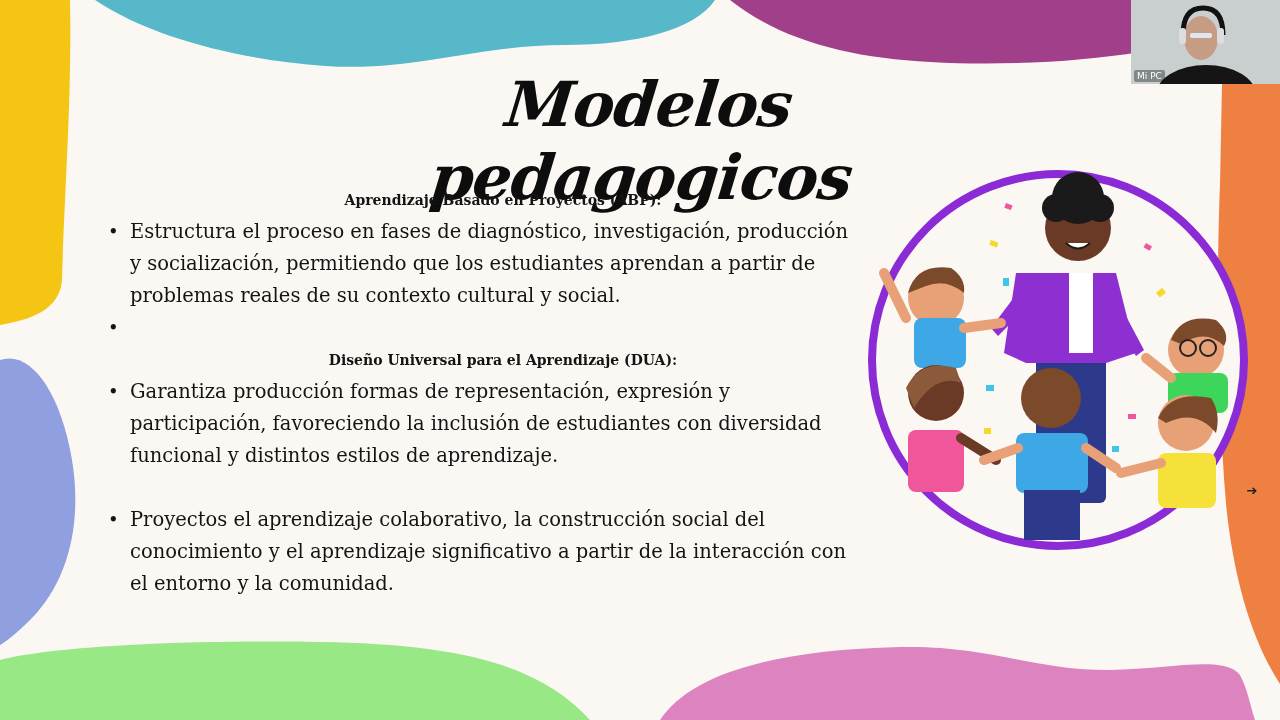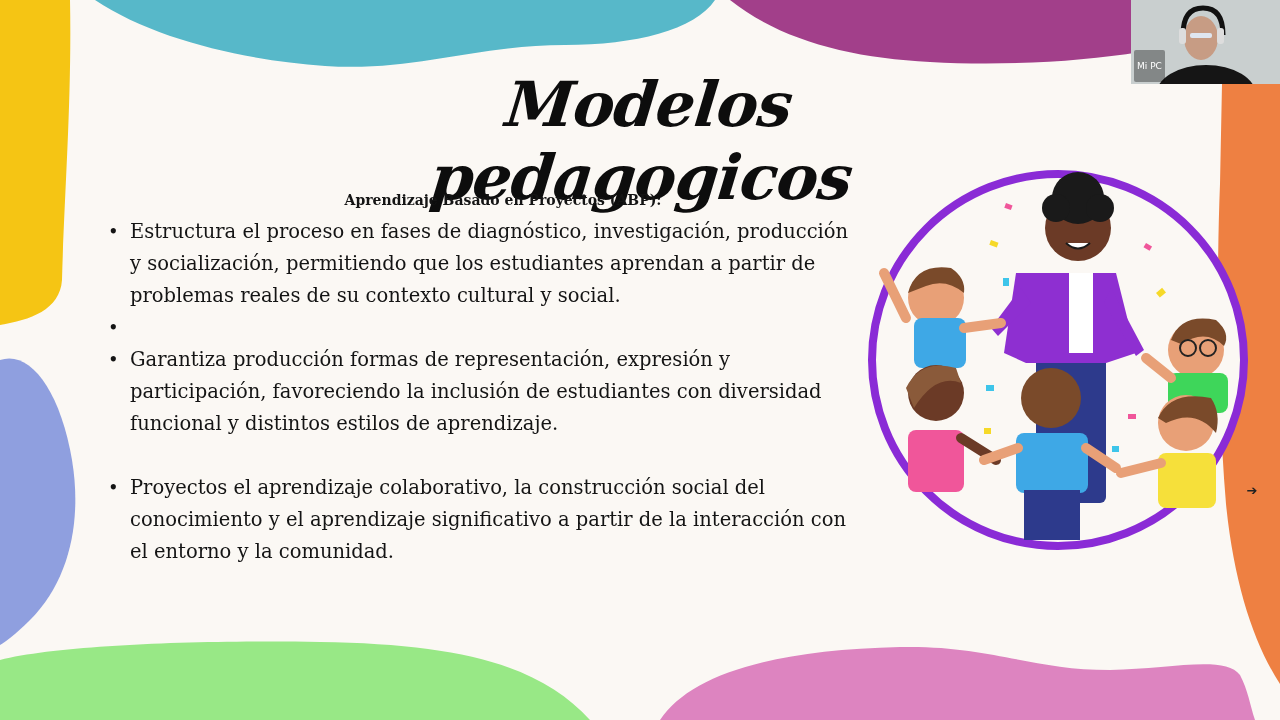--- a/index.html
+++ b/index.html
@@ -31,21 +31,21 @@
   .spacer { height:32px; }
   .illustration {
     position:absolute; left:866px; top:168px; width:384px; height:384px;
   }
   .webcam {
     position:absolute; left:1131px; top:0; width:149px; height:84px;
     background:#c9cfcf; overflow:hidden;
   }
   .webcam-label {
     position:absolute; left:3px; bottom:2px; font-family:"DejaVu Sans", sans-serif;
-    font-size:9px; color:#fff; background:rgba(0,0,0,0.35); padding:11px 3px; border-radius:2px;
+    font-size:9px; color:#fff; background:rgba(0,0,0,0.35); padding:1px 3px; border-radius:2px;
   }
   .next-arrow {
     position:absolute; left:1243px; top:482px; width:18px; height:18px;
     font-family:"DejaVu Sans", sans-serif; font-size:13px; color:#222;
     text-align:center; line-height:18px;
   }
 </style>
 </head>
 <body>
 
@@ -76,20 +76,21 @@
 <div class="content">
   <div class="section-heading">Aprendizaje Basado en Proyectos (ABP):</div>
   <div class="bullet-row">
     <span class="bullet-dot">•</span>
     <span class="bullet-text">Estructura el proceso en fases de diagnóstico, investigación, producción y socialización, permitiendo que los estudiantes aprendan a partir de problemas reales de su contexto cultural y social.</span>
   </div>
   <div class="bullet-row">
     <span class="bullet-dot">•</span>
     <span class="bullet-text"></span>
   </div>
+  <div class="section-heading">Diseño Universal para el Aprendizaje (DUA):</div>
   <div class="bullet-row">
     <span class="bullet-dot">•</span>
     <span class="bullet-text">Garantiza producción formas de representación, expresión y participación, favoreciendo la inclusión de estudiantes con diversidad funcional y distintos estilos de aprendizaje.</span>
   </div>
   <div class="spacer"></div>
   <div class="bullet-row">
     <span class="bullet-dot">•</span>
     <span class="bullet-text">Proyectos el aprendizaje colaborativo, la construcción social del conocimiento y el aprendizaje significativo a partir de la interacción con el entorno y la comunidad.</span>
   </div>
 </div>

